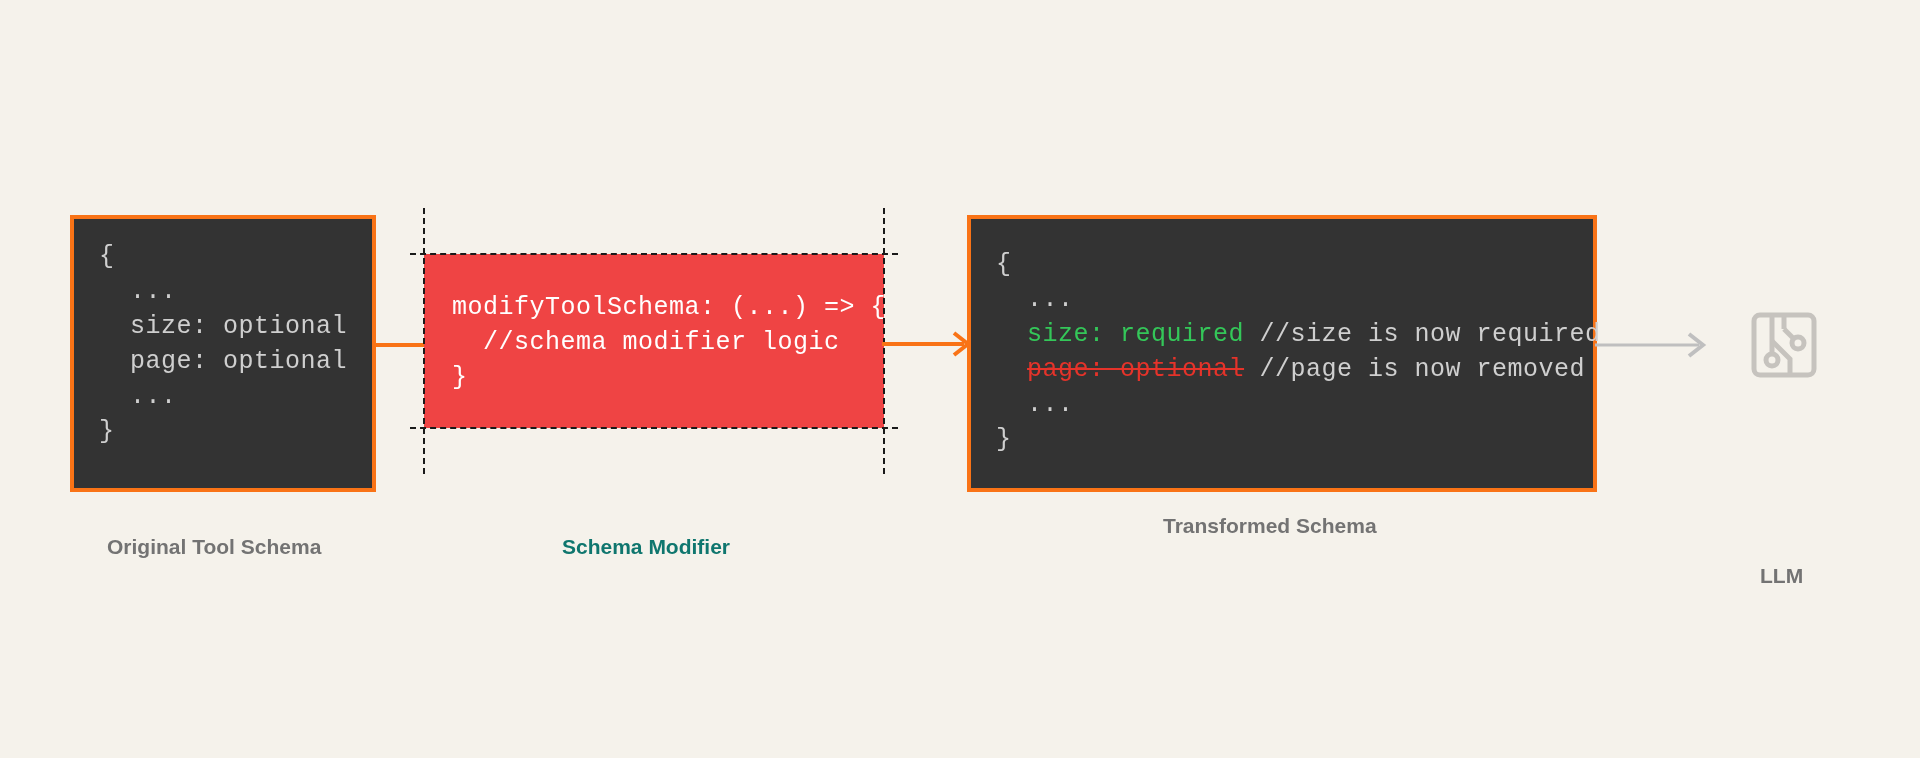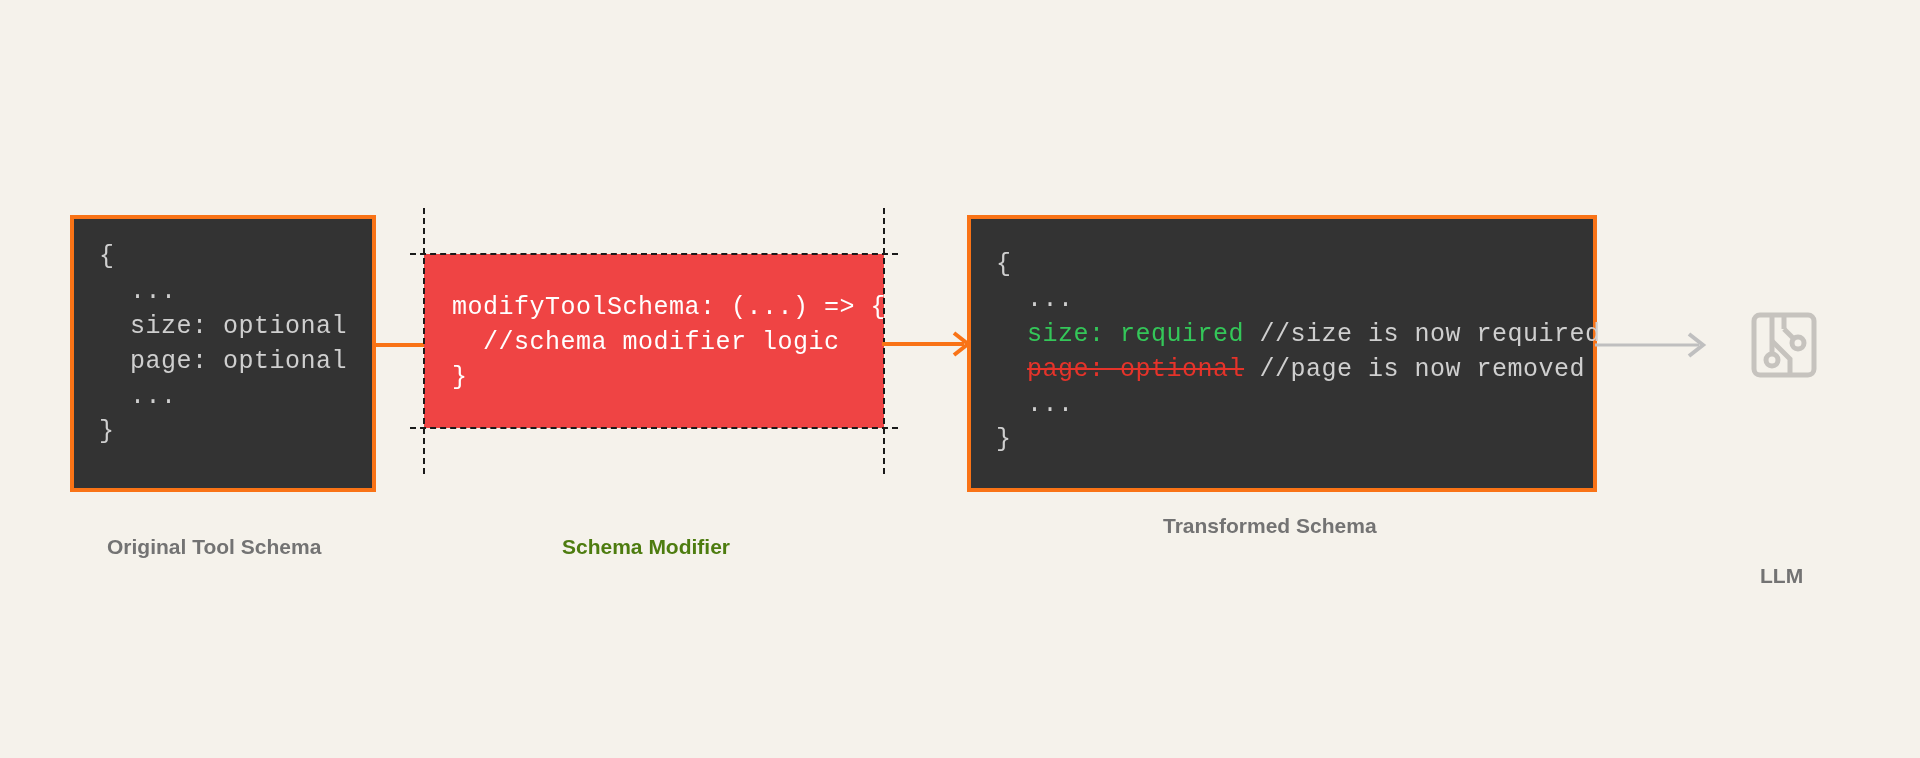--- a/index.html
+++ b/index.html
@@ -141,21 +141,21 @@
 
   
   .caption {
     position: absolute;
     font-size: 21px;
     font-weight: 700;
     color: #737373;
     white-space: nowrap;
   }
   #cap-original { left: 107px; top: 535px; }
-  #cap-modifier { left: 562px; top: 535px; color: #4d7c0f; }
+  #cap-modifier { left: 562px; top: 535px; color: #0f766e; }
   #cap-transformed { left: 1163px; top: 514px; }
   #cap-llm { left: 1760px; top: 564px; }
 </style>
 </head>
 <body>
 
 <div id="stage">
 
   <div class="code-box" id="box-original">
     <div class="code-lines"><span>{</span>

